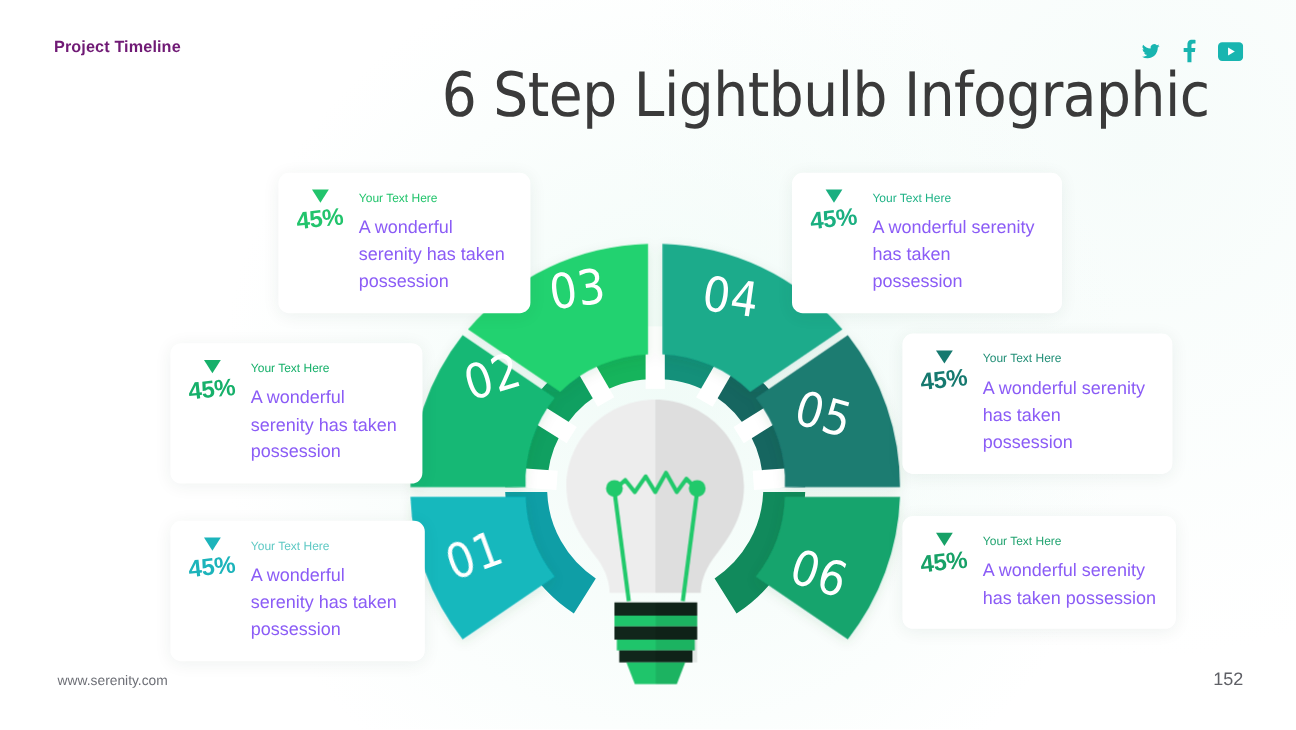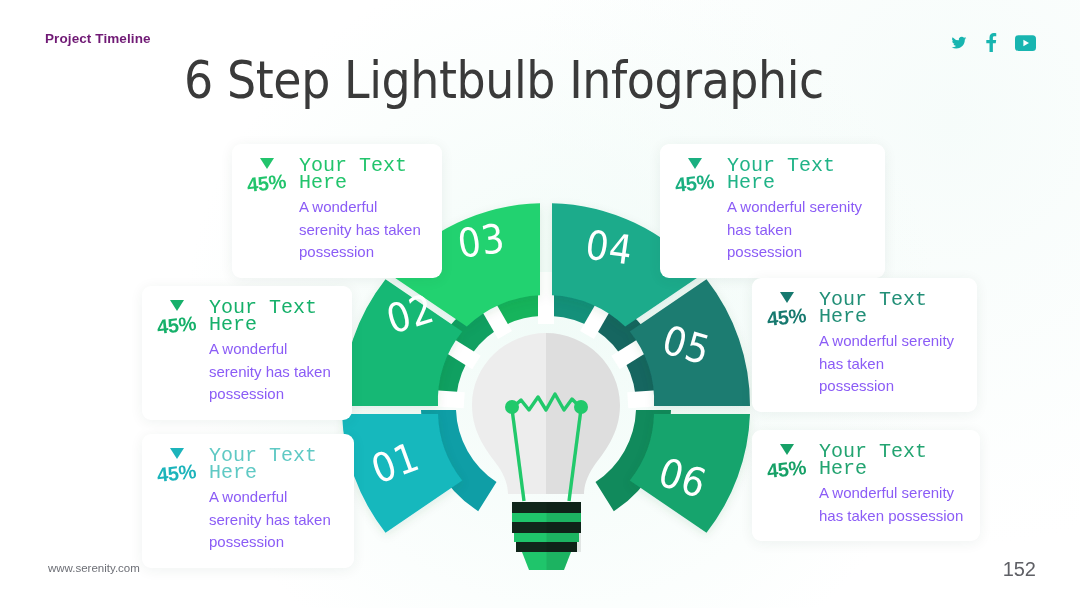--- a/index.html
+++ b/index.html
@@ -25,41 +25,41 @@
   }
 
   
   #brand {
     position: absolute; left: 45px; top: 31px;
     font-size: 13.5px; font-weight: bold; color: #701a75;
     letter-spacing: .1px;
   }
   #page-title {
     position: absolute; left: 0; top: 52px; width: 1008px;
-    text-align: center;
+    text-align: right;
     font-size: 51px; font-weight: normal; color: #3a3a3a;
     letter-spacing: -0.4px;
     line-height: 58px;
     font-family: "DejaVu Sans Condensed", "Liberation Sans", sans-serif;
   }
   #socials {
     position: absolute; right: 44px; top: 33px;
     display: flex; align-items: center; gap: 18px;
   }
   #socials .sicon { display: block; }
   #socials .sicon svg { display: block; }
 
   
   #footer-url {
     position: absolute; left: 48px; top: 562px;
     font-size: 11.5px; color: #6d6f76;
   }
   #page-number {
     position: absolute; right: 44px; top: 558px;
-    font-size: 20px; color: #5f6066;
+    font-size: 15px; color: #5f6066;
   }
 
   
   .callout {
     position: absolute;
     background: #ffffff;
     border-radius: 9px;
     box-shadow: 0 2px 14px rgba(18,60,45,.065);
     padding: 12px 16px 14px 12px;
     display: flex;
@@ -77,21 +77,21 @@
     border-top: 11px solid currentColor;
     margin-bottom: 4px;
   }
   .callout .pct {
     font-size: 20px; font-weight: bold; letter-spacing: -0.3px;
     transform: rotate(-6deg);
     line-height: 1;
   }
   .callout .body { padding-top: 1px; }
   .callout .c-title {
-    font-size: 20px; line-height: 17px; margin-bottom: 5px; font-family: Liberation Mono, monospace;
+    font-size: 10px; line-height: 17px; margin-bottom: 5px;
   }
   .callout .c-text {
     font-size: 15px; line-height: 22.5px; color: #8b5cf6;
     max-width: 175px;
   }
 
   
   #callout-3 { left: 232px;  top: 144px; width: 210px; }
   #callout-2 { left: 142px;  top: 286px; width: 210px; }
   #callout-1 { left: 142px;  top: 434px; width: 212px; }

